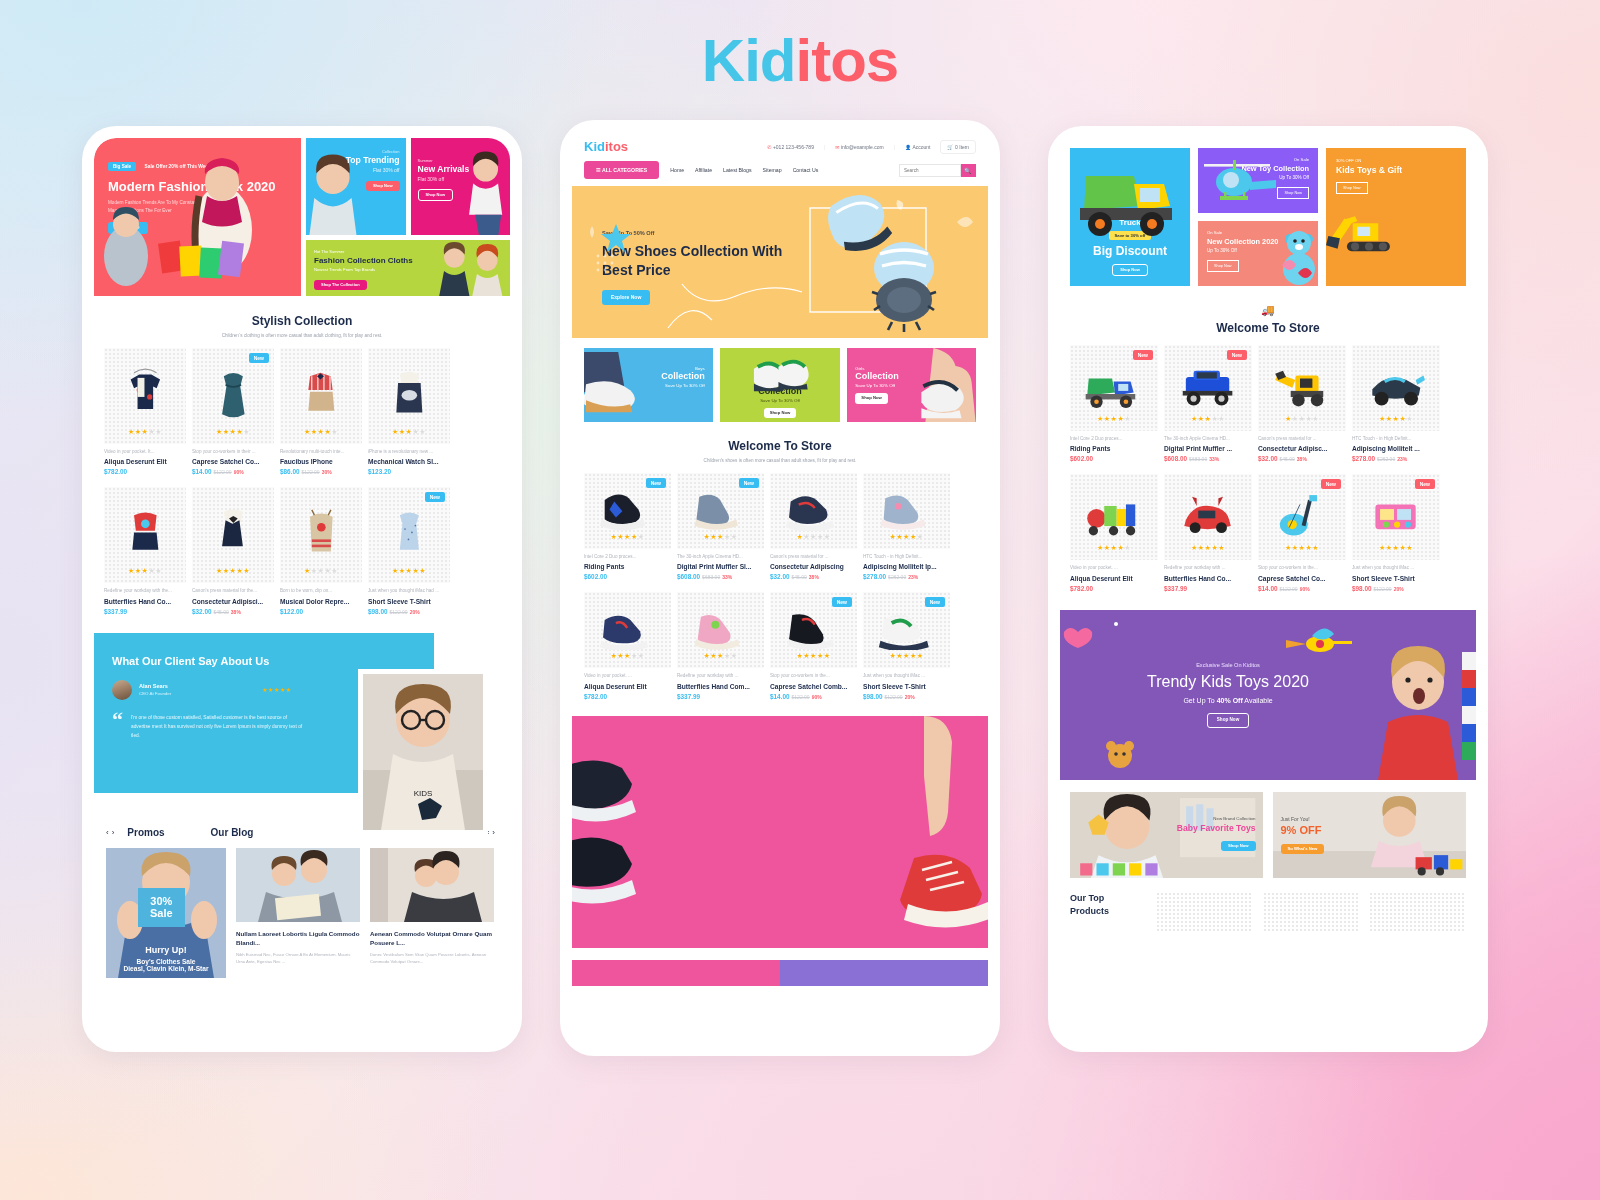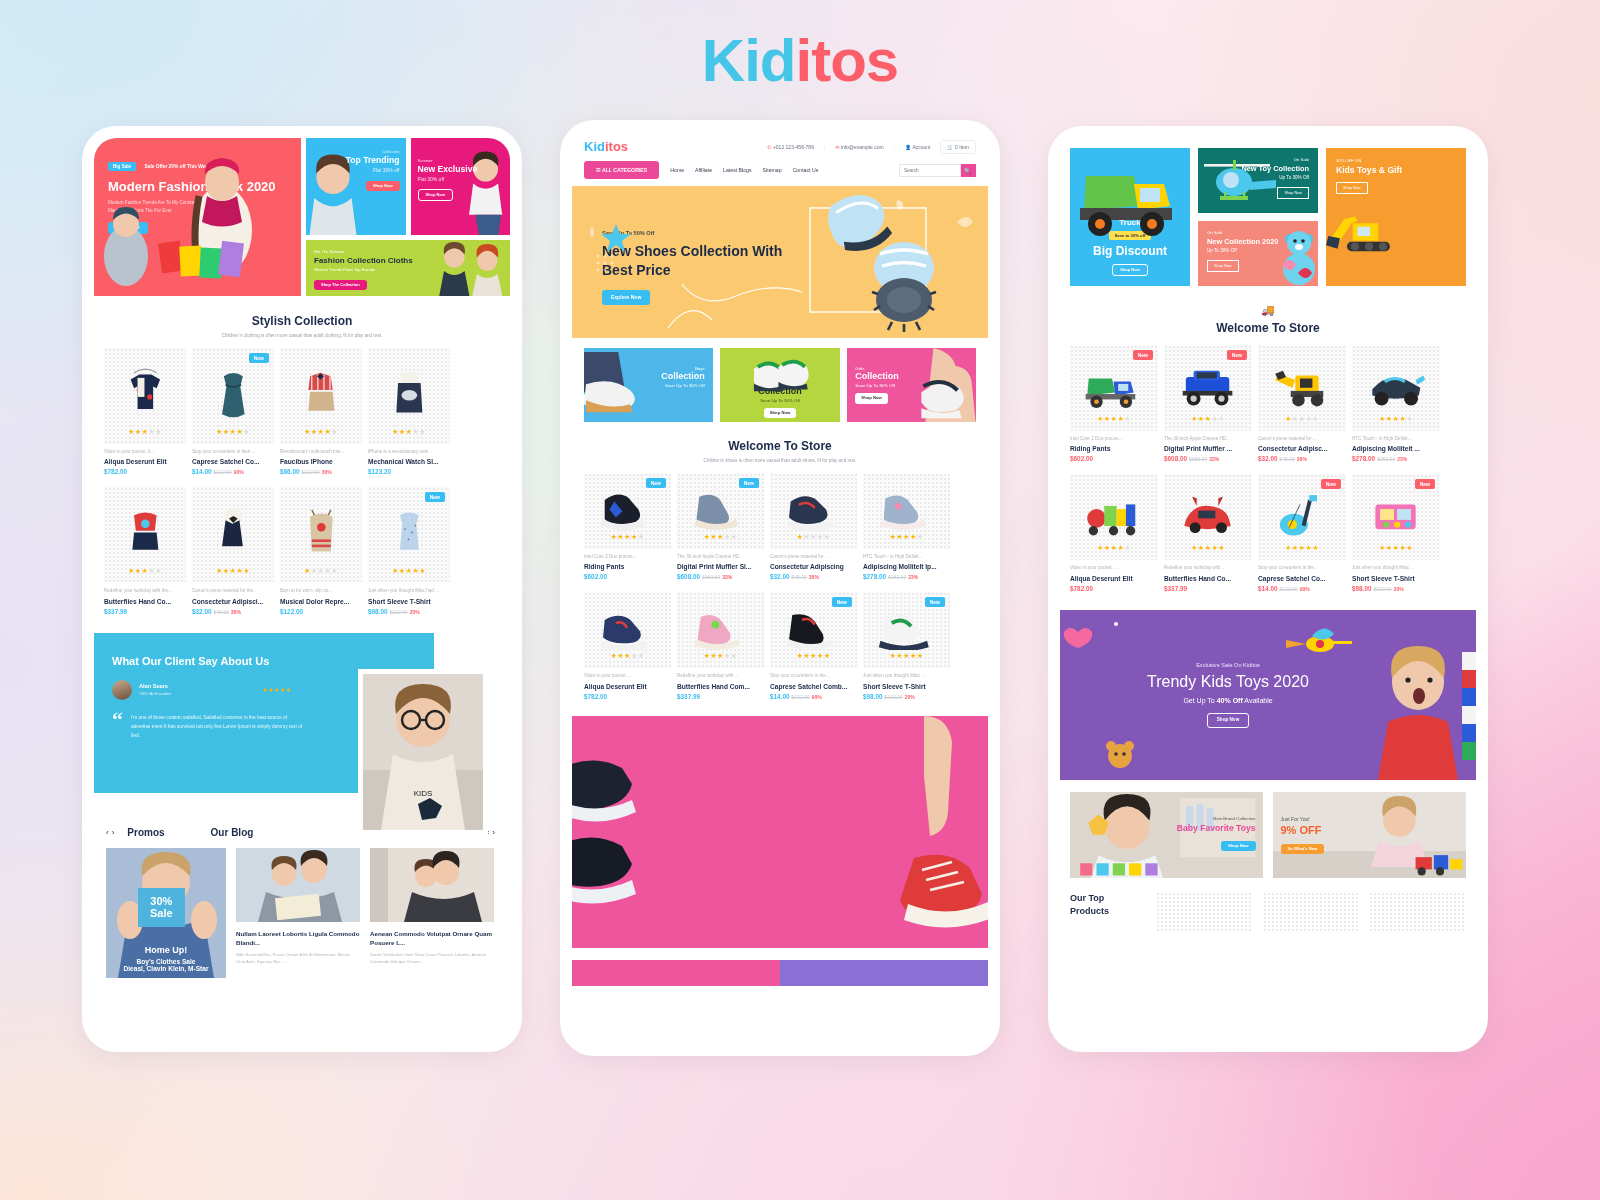--- a/index.html
+++ b/index.html
@@ -148,21 +148,21 @@
   #p3 .bann { display:flex; gap:8px; padding:10px 10px 0; height:148px; }
   #p3 .b1 { width:120px; background:#38bdf2; position:relative; overflow:hidden;
             display:flex; flex-direction:column; align-items:center; justify-content:flex-end;
             padding-bottom:10px; }
   #p3 .b1 .t { color:#fff; font-weight:bold; font-size:8px; }
   #p3 .b1 .pill { background:#ffe14d; color:#333; font-size:4.2px; padding:2px 6px;
                   border-radius:2px; margin-top:4px; font-weight:bold; }
   #p3 .b1 h3 { color:#fff; font-size:12px; font-weight:bold; margin-top:4px; }
   #p3 .b1 .btn { border:1px solid #fff; font-size:4px; padding:3px 7px; margin-top:6px; }
   #p3 .bmid { width:120px; display:flex; flex-direction:column; gap:8px; }
-  #p3 .b2 { flex:1; background:#0f766e; position:relative; overflow:hidden;
+  #p3 .b2 { flex:1; background:#8b5cf6; position:relative; overflow:hidden;
             padding:9px 9px; text-align:right; }
   #p3 .b3 { flex:1; background:#f4887a; position:relative; overflow:hidden; padding:9px; }
   #p3 .b4 { flex:1; background:#f79c2e; position:relative; overflow:hidden; padding:10px; }
   #p3 .bs { font-size:4.2px; color:#fff; }
   #p3 .bt { font-size:7.4px; color:#fff; font-weight:bold; margin-top:2px; }
   #p3 .bu { font-size:4.6px; color:#fff; margin-top:2px; }
   #p3 .bbtn { display:inline-block; border:1px solid #fff; color:#fff; font-size:3.8px;
               padding:3px 6px; margin-top:5px; }
   #p3 .grid4 { display:flex; gap:6px; padding:0 10px; }
   #p3 .grid4 .prod { width:88px; }
@@ -230,21 +230,21 @@
           </div>
           <div class="m2">
             <svg class="ph-photo" viewBox="0 0 96 96" preserveAspectRatio="none">
               <circle cx="72" cy="30" r="12" fill="#f0c9ad"></circle>
               <path d="M60 27 q12 -14 24 0 q2 -14 -12 -14 q-14 0 -12 14z" fill="#3a2a20"></path>
               <path d="M60 44 q12 10 24 0 l4 30 h-32z" fill="#f2f2f2"></path>
               <path d="M62 74 l4 22 h18 l3 -22z" fill="#3b5b8c"></path>
             </svg>
             <div style="position:absolute;left:7px;top:20px;">
               <div style="font-size:4px;color:#ffd4e7;">Summer</div>
-              <div style="font-size:8.6px;color:#fff;font-weight:bold;margin-top:1px;">New Exclusive</div>
+              <div style="font-size:8.6px;color:#fff;font-weight:bold;margin-top:1px;">New Arrivals</div>
               <div style="font-size:5px;color:#ffd9e9;margin-top:2px;">Flat 30% off</div>
               <div class="btn" style="background:transparent;border:1px solid #fff;font-size:4px;padding:3px 7px;margin-top:5px;">Shop Now</div>
             </div>
           </div>
         </div>
         <div class="m3">
           <svg class="ph-photo" viewBox="0 0 198 56" preserveAspectRatio="none">
             <circle cx="144" cy="17" r="10" fill="#f0c9ad"></circle>
             <path d="M134 14 q10 -12 20 0 q2 -12 -10 -12 q-12 0 -10 12z" fill="#6b4a2e"></path>
             <path d="M134 30 q10 8 20 0 l5 26 h-30z" fill="#2b3a4a"></path>
@@ -451,21 +451,21 @@
             <path d="M22 70 q38 18 76 0 l10 60 h-96z" fill="#4a6fa5"></path>
             <ellipse cx="24" cy="72" rx="13" ry="19" fill="#f0c9ad"></ellipse>
             <ellipse cx="98" cy="72" rx="13" ry="19" fill="#f0c9ad"></ellipse>
           </svg>
           <div style="position:absolute;left:32px;top:40px;background:#4fb4dd;color:#fff;font-weight:bold;
                       font-size:11px;line-height:1.15;padding:7px 12px;text-align:center;">
             <div>30%</div>
             <div>Sale</div>
           </div>
           <div style="position:absolute;bottom:6px;left:0;width:100%;text-align:center;color:#fff;">
-            <div style="font-size:9px;font-weight:bold;">Home Up!</div>
+            <div style="font-size:9px;font-weight:bold;">Hurry Up!</div>
             <div style="font-size:6.6px;font-weight:bold;margin-top:3px;">Boy's Clothes Sale</div>
             <div style="font-size:6.6px;font-weight:bold;">Dieasl, Clavin Klein, M-Star</div>
           </div>
         </div>
         <div style="width:124px;">
           <div style="height:74px;background:#b9c8d6;position:relative;overflow:hidden;">
             <svg class="ph-photo" viewBox="0 0 124 74" preserveAspectRatio="none">
               <rect width="124" height="74" fill="#cfd9e2"></rect>
               <circle cx="48" cy="26" r="12" fill="#f0c9ad"></circle>
               <path d="M36 22 q12 -14 24 0 q3 -14 -12 -14 q-15 0 -12 14z" fill="#6b4a2e"></path>

